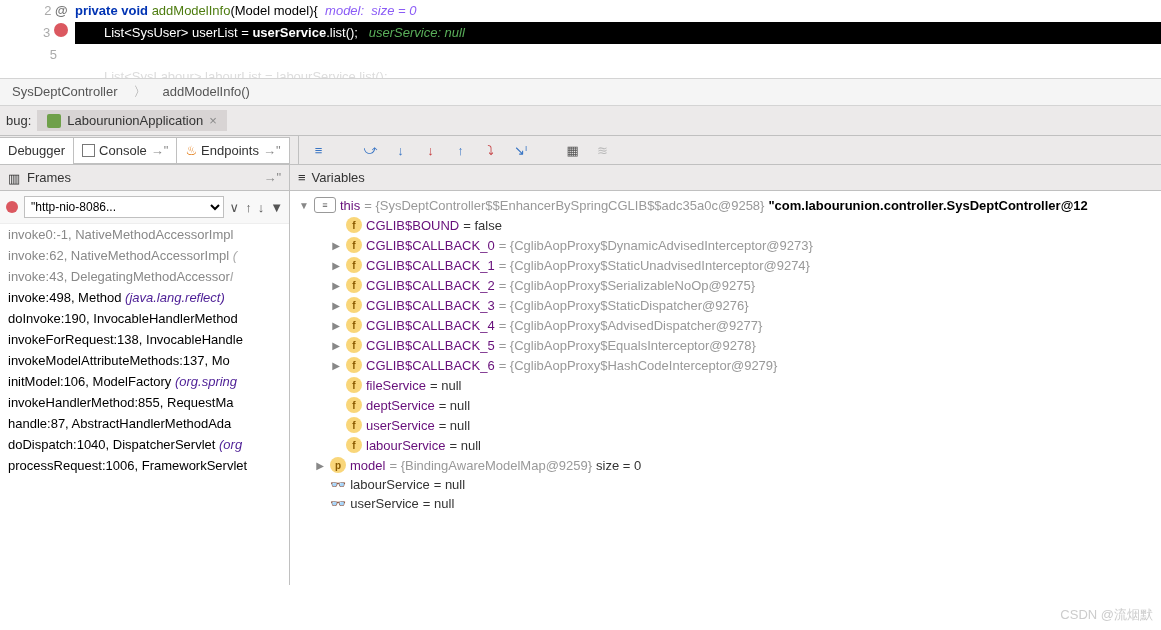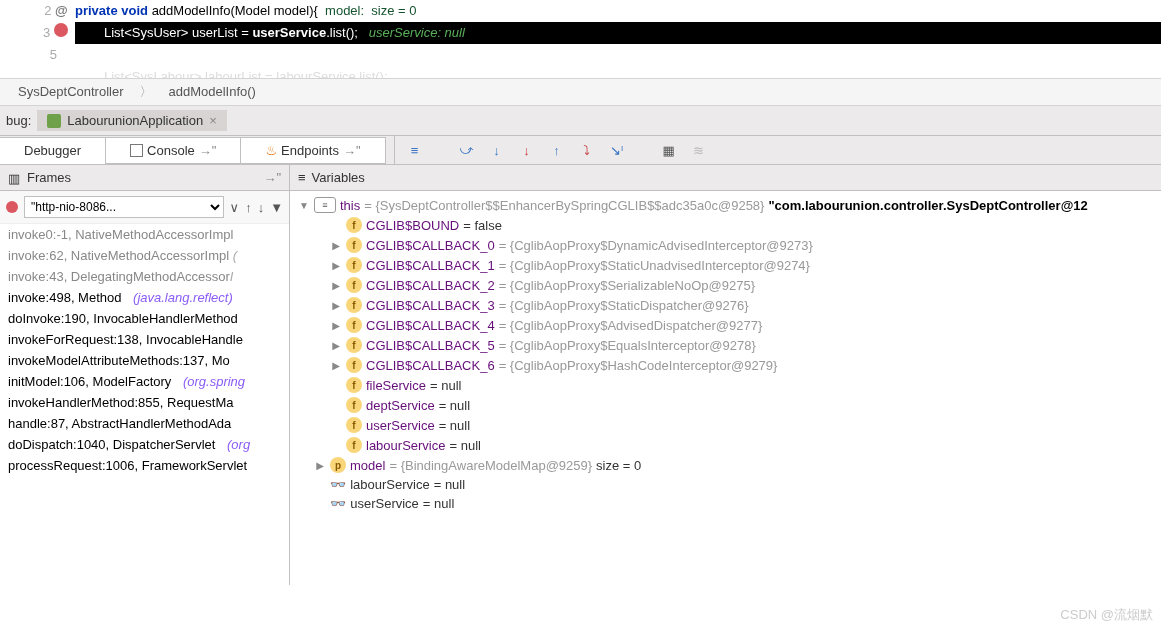--- a/index.html
+++ b/index.html
@@ -3,53 +3,53 @@
 <meta charset="utf-8">
 <style>
   * { margin:0; padding:0; box-sizing:border-box; font-family:"Segoe UI",Arial,sans-serif; font-size:13px; }
   body { background:#fff; color:#333; width:1161px; height:630px; overflow:hidden; position:relative; }
   .code-area { background:#fff; font-family:"JetBrains Mono",Consolas,monospace; font-size:14px; }
   .gutter { display:inline-block; width:75px; text-align:right; color:#aaa; vertical-align:top; position:relative; }
   .line { white-space:pre; height:22px; line-height:22px; }
   .hl { background:#000000; color:#fff; display:block; }
   .kw { color:#0033b3; font-weight:bold; }
   .type { color:#000; }
-  .method { color:#000000; }
+  .method { color:#4d7c0f; }
   .str { color:#067d17; font-weight:bold; }
-  .hint { color:#14532d; }
+  .hint { color:#8b5cf6; font-style:italic; }
   .hl .hint-green { color:#5aaf5a; font-style:italic; }
   .param { color:#808080; font-style:italic; }
   
-  .breadcrumb { background:#f5f5f5; border-top:1px solid #d4d4d4; border-bottom:1px solid #d4d4d4; padding:4px 10px; font-size:12px; color:#555; }
+  .breadcrumb { background:#f5f5f5; border-top:1px solid #d4d4d4; border-bottom:1px solid #d4d4d4; padding:4px 4px; font-size:12px; color:#555; }
   .breadcrumb span { padding:2px 8px; }
   .breadcrumb .sep { color:#999; }
   
   .debug-bar { background:#eceaea; border-bottom:1px solid #c0c0c0; padding:4px 6px; display:flex; align-items:center; font-size:12px; }
   .debug-bar .tab { background:#d8d4d4; padding:3px 10px; margin-left:6px; display:flex; align-items:center; gap:6px; }
   .debug-bar .tab-ic { width:14px; height:14px; background:#6fa04a; border-radius:2px; display:inline-block; }
   .close-x { color:#888; cursor:pointer; }
   
   .debug-tabs { background:#eceaea; border-bottom:1px solid #c0c0c0; display:flex; align-items:center; font-size:12px; }
-  .debug-tabs .dtab { padding:5px 24px; background:#fff; border:1px solid #c0c0c0; margin:-1px 0 -1px -1px; display:flex; align-items:center; gap:4px; }
+  .debug-tabs .dtab { padding:5px 8px; background:#fff; border:1px solid #c0c0c0; margin:-1px 0 -1px -1px; display:flex; align-items:center; gap:4px; }
   .debug-tabs .dtab.active { background:#fff; border-bottom:1px solid #fff; }
   .debug-tabs .toolbar-icons { display:flex; gap:14px; padding:0 12px; border-left:1px solid #c0c0c0; margin-left:8px; height:28px; align-items:center; }
   .tb-ic { width:16px; height:16px; display:inline-flex; align-items:center; justify-content:center; }
   
   .panels { display:flex; height:420px; }
   .frames-panel { width:290px; border-right:1px solid #c0c0c0; display:flex; flex-direction:column; background:#fff; }
   .panel-header { background:#eceaea; padding:5px 8px; border-bottom:1px solid #c0c0c0; font-size:12px; display:flex; align-items:center; gap:6px; }
   .thread-row { padding:5px 6px; display:flex; align-items:center; gap:6px; border-bottom:1px solid #eee; background:#f8f8f8; }
   .thread-row select { flex:1; font-size:12px; border:1px solid #c0c0c0; background:#fff; padding:2px; }
   .frames-list { overflow-y:hidden; font-size:13px; }
   .frame-item { padding:3px 8px; white-space:nowrap; overflow:hidden; color:#888; }
   .frame-item.sel { background:#2675bf; color:#fff; }
   .frame-item.sel .loc { color:#cde; }
   .frame-item .loc { color:#aaa; font-style:italic; }
   .frame-item.norm { color:#000; }
-  .frame-item.norm .loc { color:#8b5cf6; font-style:italic;padding-left:8px; }
+  .frame-item.norm .loc { color:#4c1d95; font-style:italic; }
   
   .vars-panel { flex:1; display:flex; flex-direction:column; background:#fff; overflow:hidden; }
   .vars-tree { padding:4px 8px; font-size:13px; overflow:hidden; }
   .vnode { white-space:nowrap; padding:2px 0; display:flex; align-items:center; gap:4px; }
   .arrow { width:12px; display:inline-block; text-align:center; color:#888; font-size:10px; }
   .arrow.down::before { content:"▼"; }
   .arrow.right::before { content:"▶"; }
   .arrow.none::before { content:""; }
   .badge { width:16px; height:16px; border-radius:50%; display:inline-flex; align-items:center; justify-content:center; font-size:10px; font-weight:bold; color:#8a5a00; background:#f9d67a; }
   .badge.f { background:#f9d67a; }

